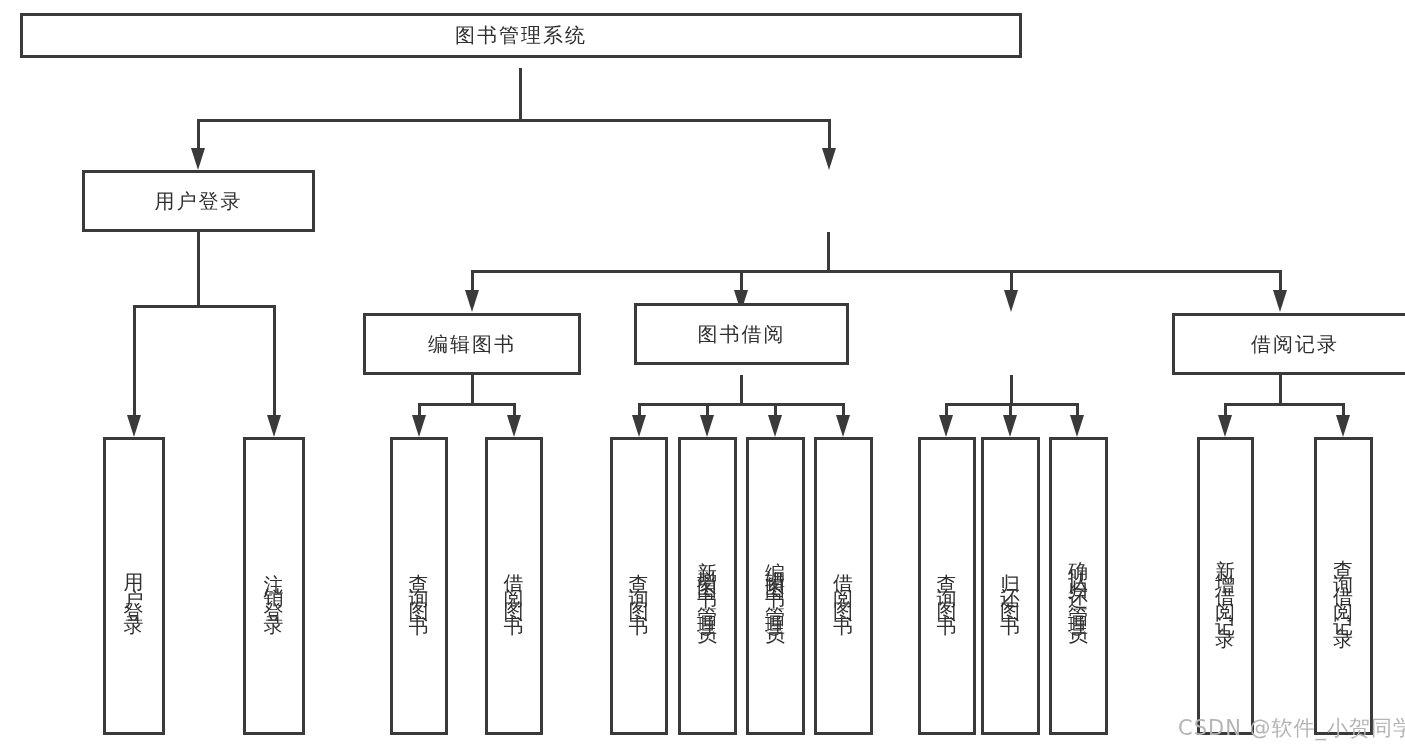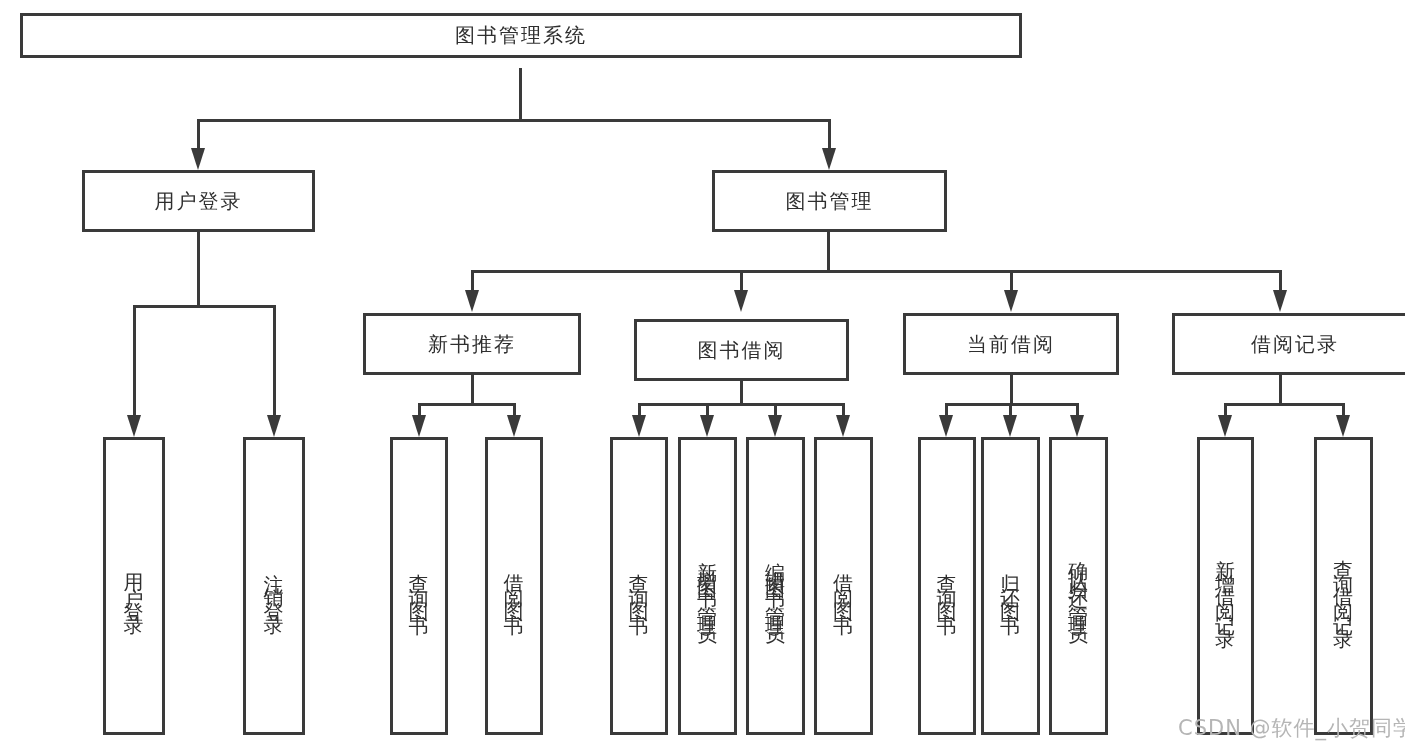--- a/index.html
+++ b/index.html
@@ -87,25 +87,23 @@
   <i class="l" style="left:1279px;top:375px;width:3px;height:31px"></i>
   <i class="l" style="left:1224px;top:403px;width:120px;height:3px"></i>
   <i class="l" style="left:1224px;top:403px;width:3px;height:14px"></i>
   <i class="l" style="left:1342px;top:403px;width:3px;height:14px"></i>
   <i class="a" style="left:1218px;top:415px"></i>
   <i class="a" style="left:1336px;top:415px"></i>
 
   <div class="box" style="left:20px;top:13px;width:1002px;height:45px">图书管理系统</div>
 
   <div class="box" style="left:82px;top:170px;width:233px;height:62px">用户登录</div>
-  <div class="box" style="left:712px;top:170px;width:235px;height:62px">图书管理</div>
 
-  <div class="box" style="left:363px;top:313px;width:218px;height:62px">新书推荐</div>
-  <div class="box" style="left:634px;top:319px;width:215px;height:62px">图书借阅</div>
-  <div class="box" style="left:903px;top:313px;width:216px;height:62px">当前借阅</div>
+  <div class="box" style="left:363px;top:313px;width:218px;height:62px">编辑图书</div>
+  <div class="box" style="left:634px;top:303px;width:215px;height:62px">图书借阅</div>
   <div class="box" style="left:1172px;top:313px;width:246px;height:62px">借阅记录</div>
 
   <div class="box vbox" style="left:103px;top:437px;width:62px;height:298px">用户登录</div>
   <div class="box vbox" style="left:243px;top:437px;width:62px;height:298px">注销登录</div>
 
   <div class="box vbox" style="left:390px;top:437px;width:58px;height:298px">查询图书</div>
   <div class="box vbox" style="left:485px;top:437px;width:58px;height:298px">借阅图书</div>
 
   <div class="box vbox" style="left:610px;top:437px;width:58px;height:298px">查询图书</div>
   <div class="box vbox long" style="left:678px;top:437px;width:59px;height:298px">新增图书（管理员）</div>

